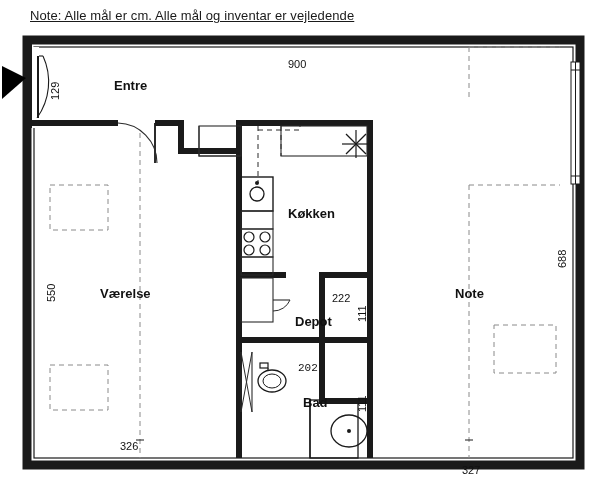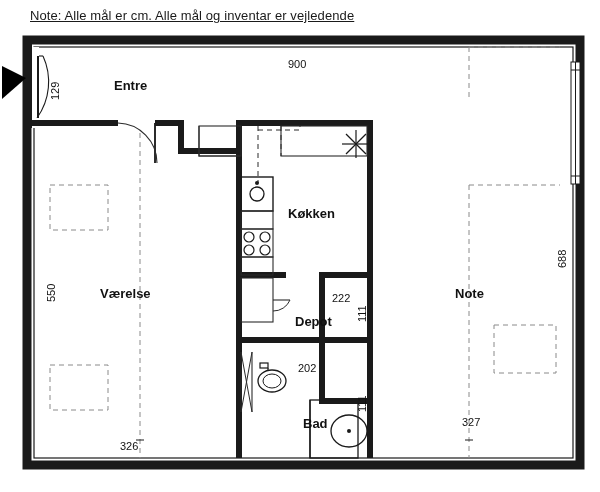--- a/index.html
+++ b/index.html
@@ -189,24 +189,24 @@
     <line x1="136" y1="440" x2="144" y2="440"></line>
     <line x1="465" y1="440" x2="473" y2="440"></line>
   </g>
 </svg>
 
 <div class="lbl" style="left:114px; top:78px;">Entre</div>
 <div class="lbl" style="left:288px; top:206px;">Køkken</div>
 <div class="lbl" style="left:100px; top:286px;text-align:center;">Værelse</div>
 <div class="lbl" style="left:455px; top:286px;">Note</div>
 <div class="lbl" style="left:295px; top:314px;">Depot</div>
-<div class="lbl" style="left:303px; top:416px;">Bad</div>
+<div class="lbl" style="left:303px; top:395px;">Bad</div>
 
 <div class="dim" style="left:288px; top:58px;">900</div>
 <div class="dim vert" style="left:49px; top:100px;">129</div>
 <div class="dim vert" style="left:45px; top:302px;">550</div>
 <div class="dim" style="left:120px; top:440px;">326</div>
 <div class="dim vert" style="left:556px; top:268px;">688</div>
-<div class="dim" style="left:462px; top:416px;">327</div>
+<div class="dim" style="left:462px; top:464px;">327</div>
 <div class="dim" style="left:290px; top:292px;margin-left:42px;">222</div>
 <div class="dim vert" style="left:356px; top:322px;">111</div>
-<div class="dim" style="left:298px; top:362px;">202</div>
+<div class="dim" style="left:298px; top:362px;font-family:Liberation Mono, monospace;">202</div>
 <div class="dim vert" style="left:356px; top:412px;">111</div>
 
 </body></html>

